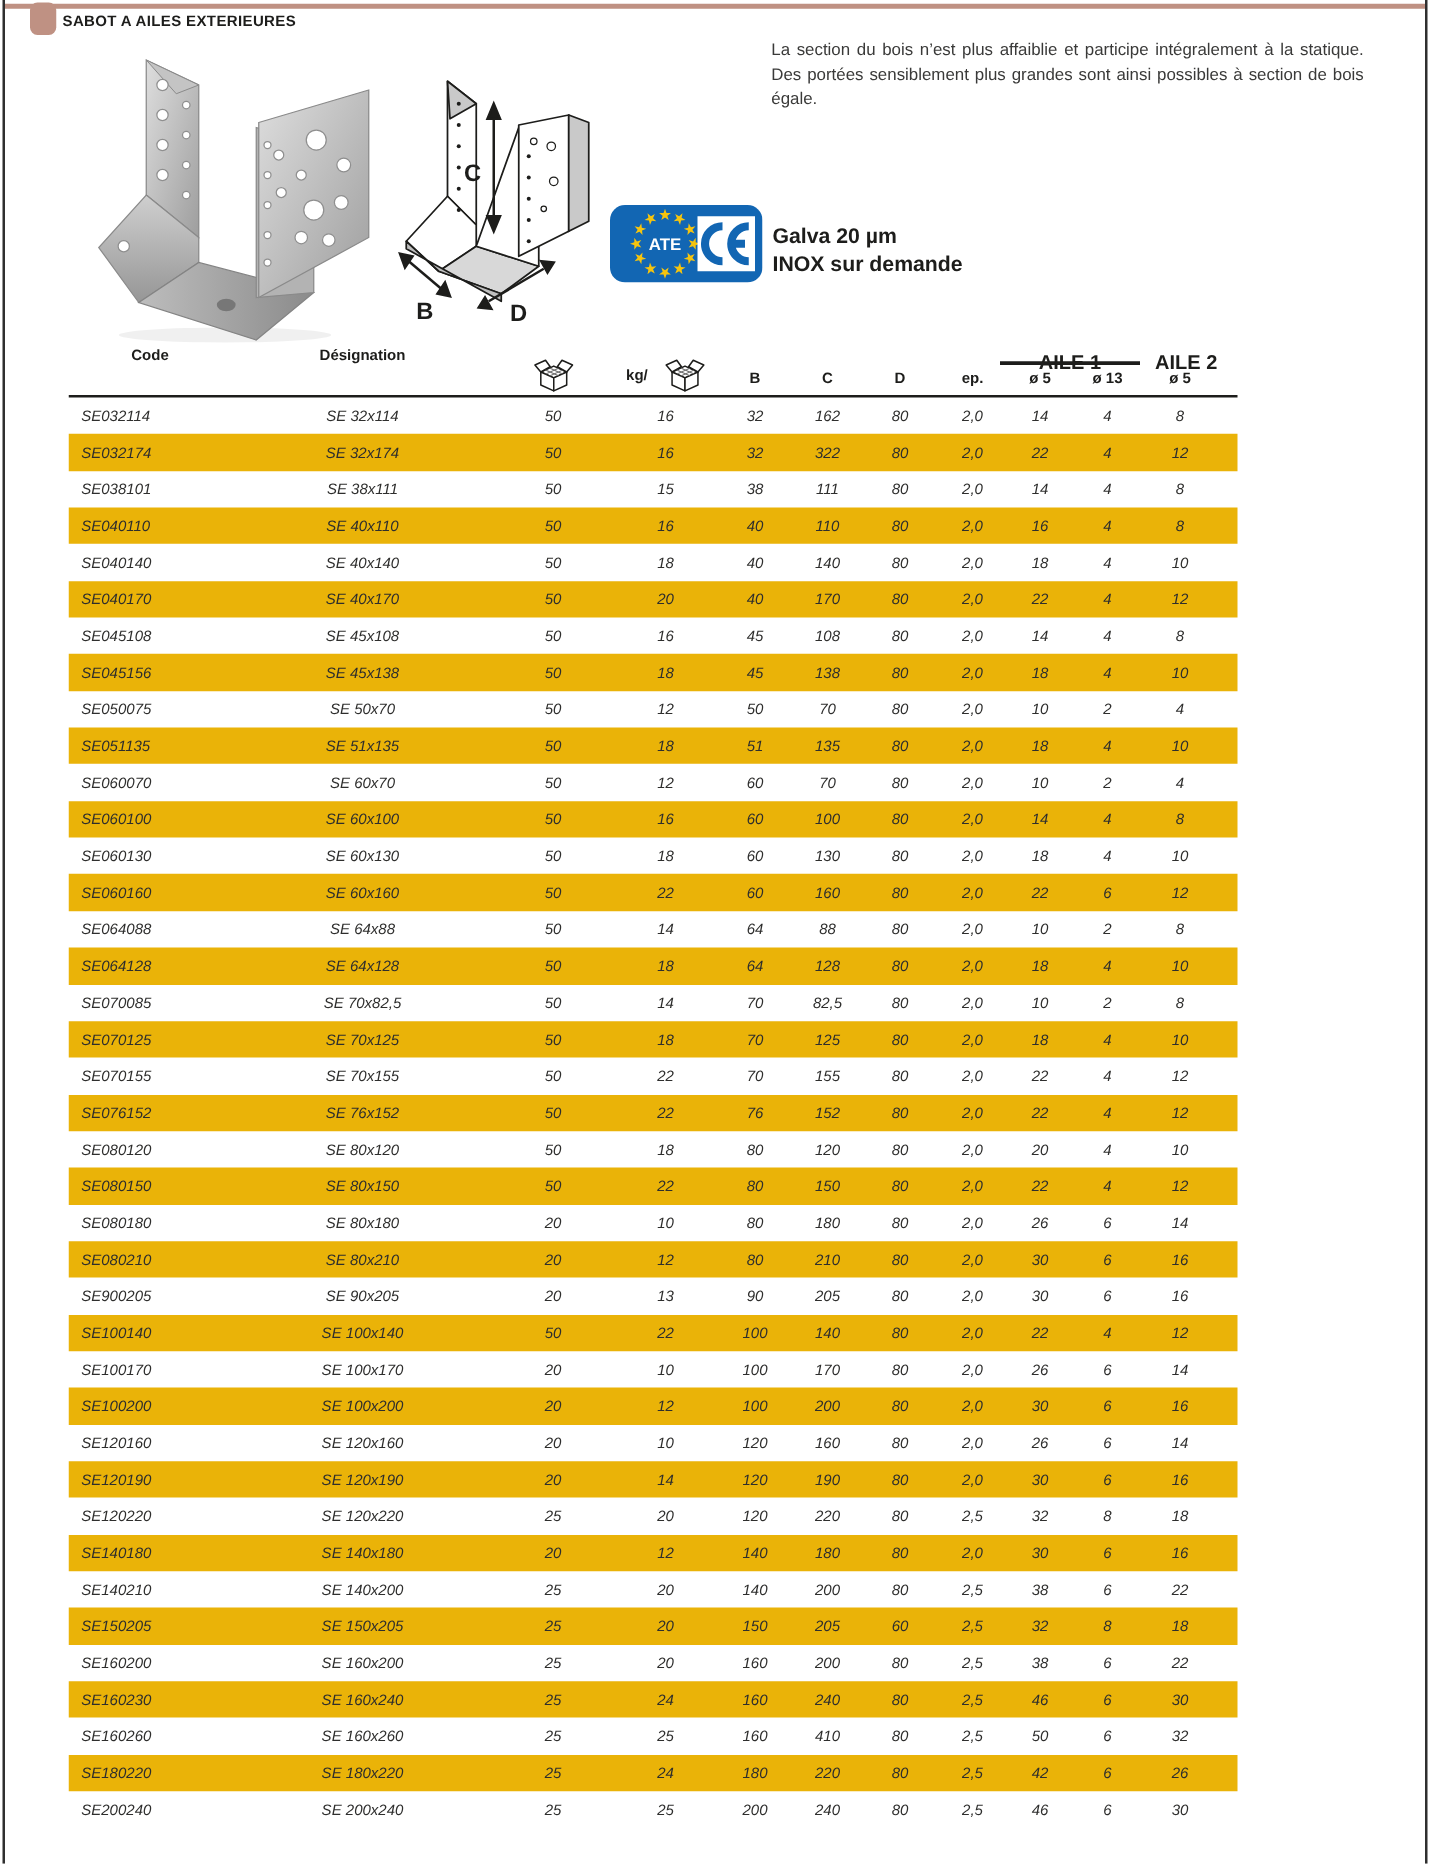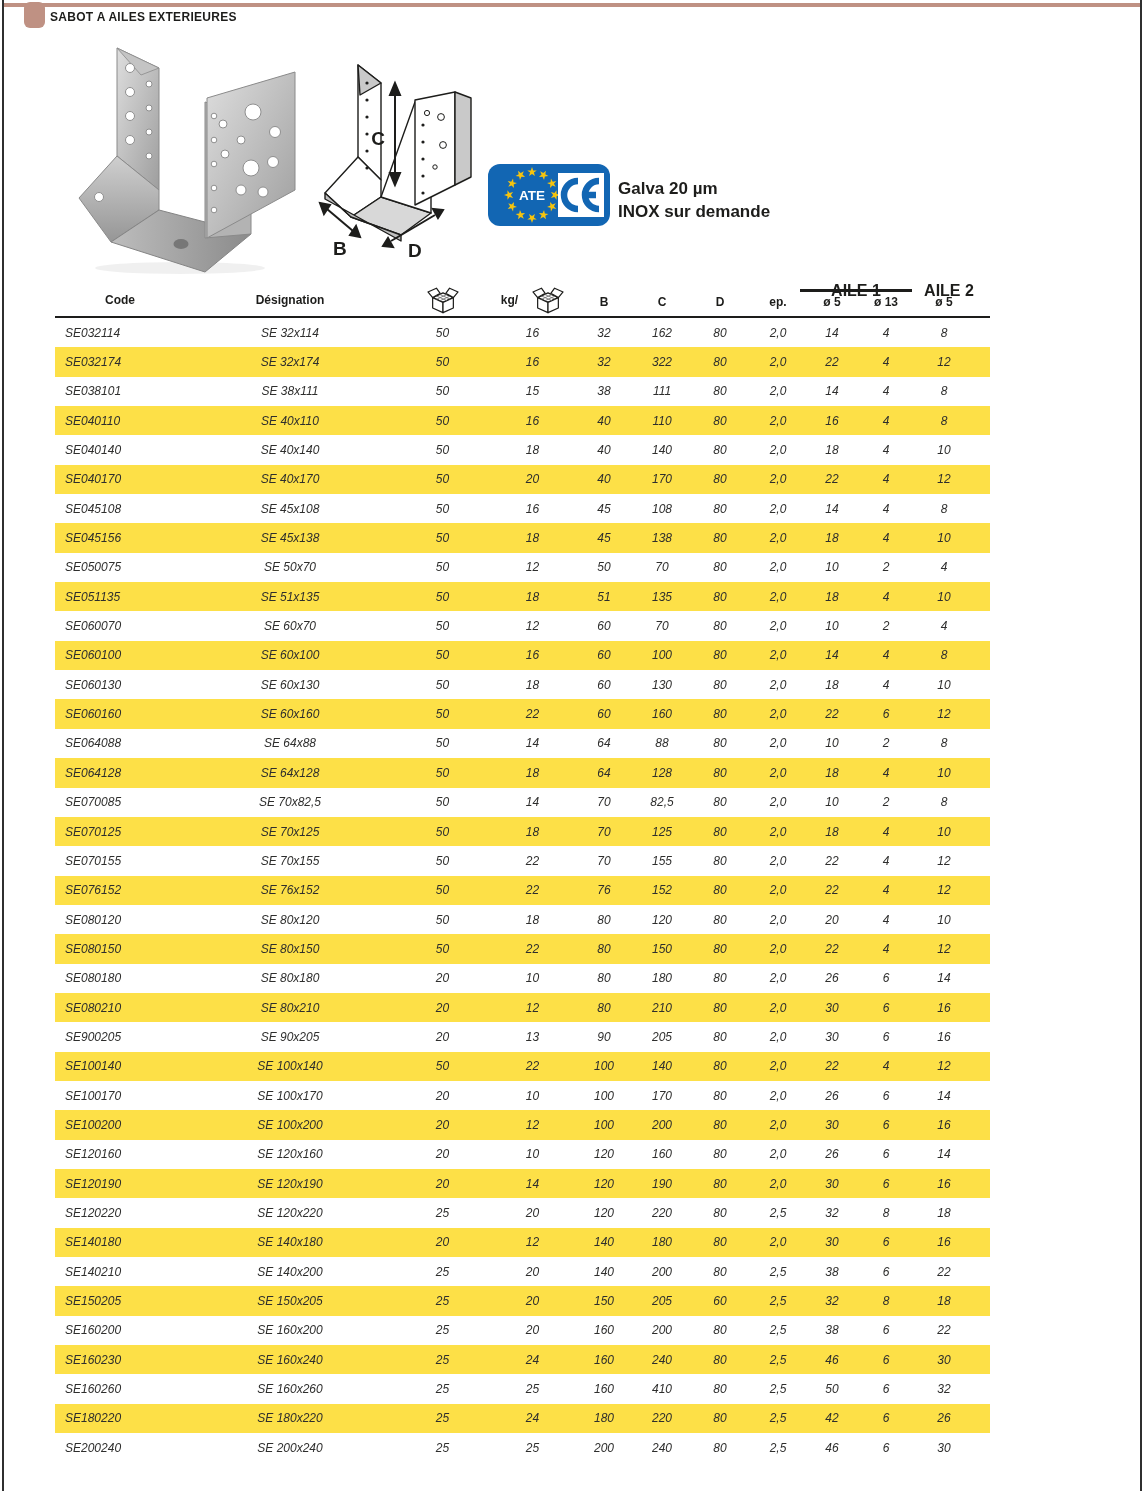--- a/index.html
+++ b/index.html
@@ -32,47 +32,48 @@
   
   .table { position:absolute; left:55px; top:270px; width:935px; }
   .grid11 {
     display:grid;
     grid-template-columns:130px 210px 95px 85px 58px 58px 58px 58px 50px 58px 58px;
     width:918px;
   }
   .thead { position:relative; height:48px; border-bottom:2px solid #1d1d1b; width:935px; }
   .thead .grid11 { position:absolute; left:0; bottom:0; align-items:end; }
   .th { font-size:12px; font-weight:bold; color:#1d1d1b; text-align:center; padding-bottom:7px; }
-  .th.code, .th.designation { padding-bottom:9px; }
+  .th.code, .th.designation { padding-bottom:25px; }
   .th.carton-cell { display:flex; justify-content:center; align-items:flex-end; padding-bottom:2px; }
   .th.kg-cell { display:flex; justify-content:center; align-items:flex-end; gap:14px; padding-bottom:2px; }
   .th.kg-cell .kg-txt { padding-bottom:7px; }
   .aile-group { position:absolute; top:12px; font-size:16px; font-weight:bold; color:#1d1d1b; text-align:center; }
   .aile1 { left:745px; width:112px; }
   .aile2 { left:862px; width:64px; }
   .aile1-rule { position:absolute; top:19px; left:745px; width:112px; height:3px; background:#1d1d1b; }
 
   .tbody { width:935px; }
   .trow { height:29.35px; width:935px;font-style:italic; }
-  .trow.alt { background:#fde047; }
+  .trow.alt { background:#eab308; }
   .trow .grid11 { height:100%; align-items:center; }
   .td { font-size:12px; text-align:center; color:#2e2e2d; }
   .td.c0 { text-align:left; padding-left:10px; }
 </style>
 </head>
 <body>
 
 <div class="edge left"></div>
 <div class="edge right"></div>
 
 <div class="top-rule"></div>
 <div class="title-bullet"></div>
 <div class="page-title">SABOT A AILES EXTERIEURES</div>
 
 <div class="intro">
+  <p>La section du bois n’est plus affaiblie et participe intégralement à la statique. Des portées sensiblement plus grandes sont ainsi possibles à section de bois égale.</p>
 </div>
 
 <svg class="hero-photo" width="275" height="235" viewBox="0 0 275 235">
   <defs>
     <linearGradient id="mA" x1="0" y1="0" x2="1" y2="1">
       <stop offset="0" stop-color="#dedede"></stop>
         <stop offset="1" stop-color="#9e9e9e"></stop>
     </linearGradient>
     <linearGradient id="mB" x1="0" y1="0" x2="0" y2="1">
       <stop offset="0" stop-color="#cfcfcf"></stop>

